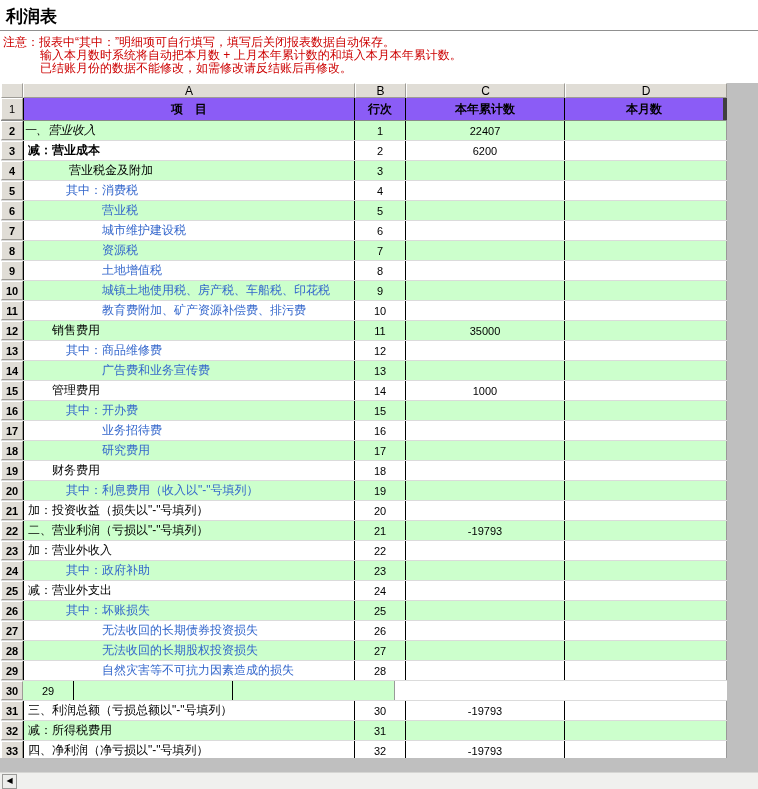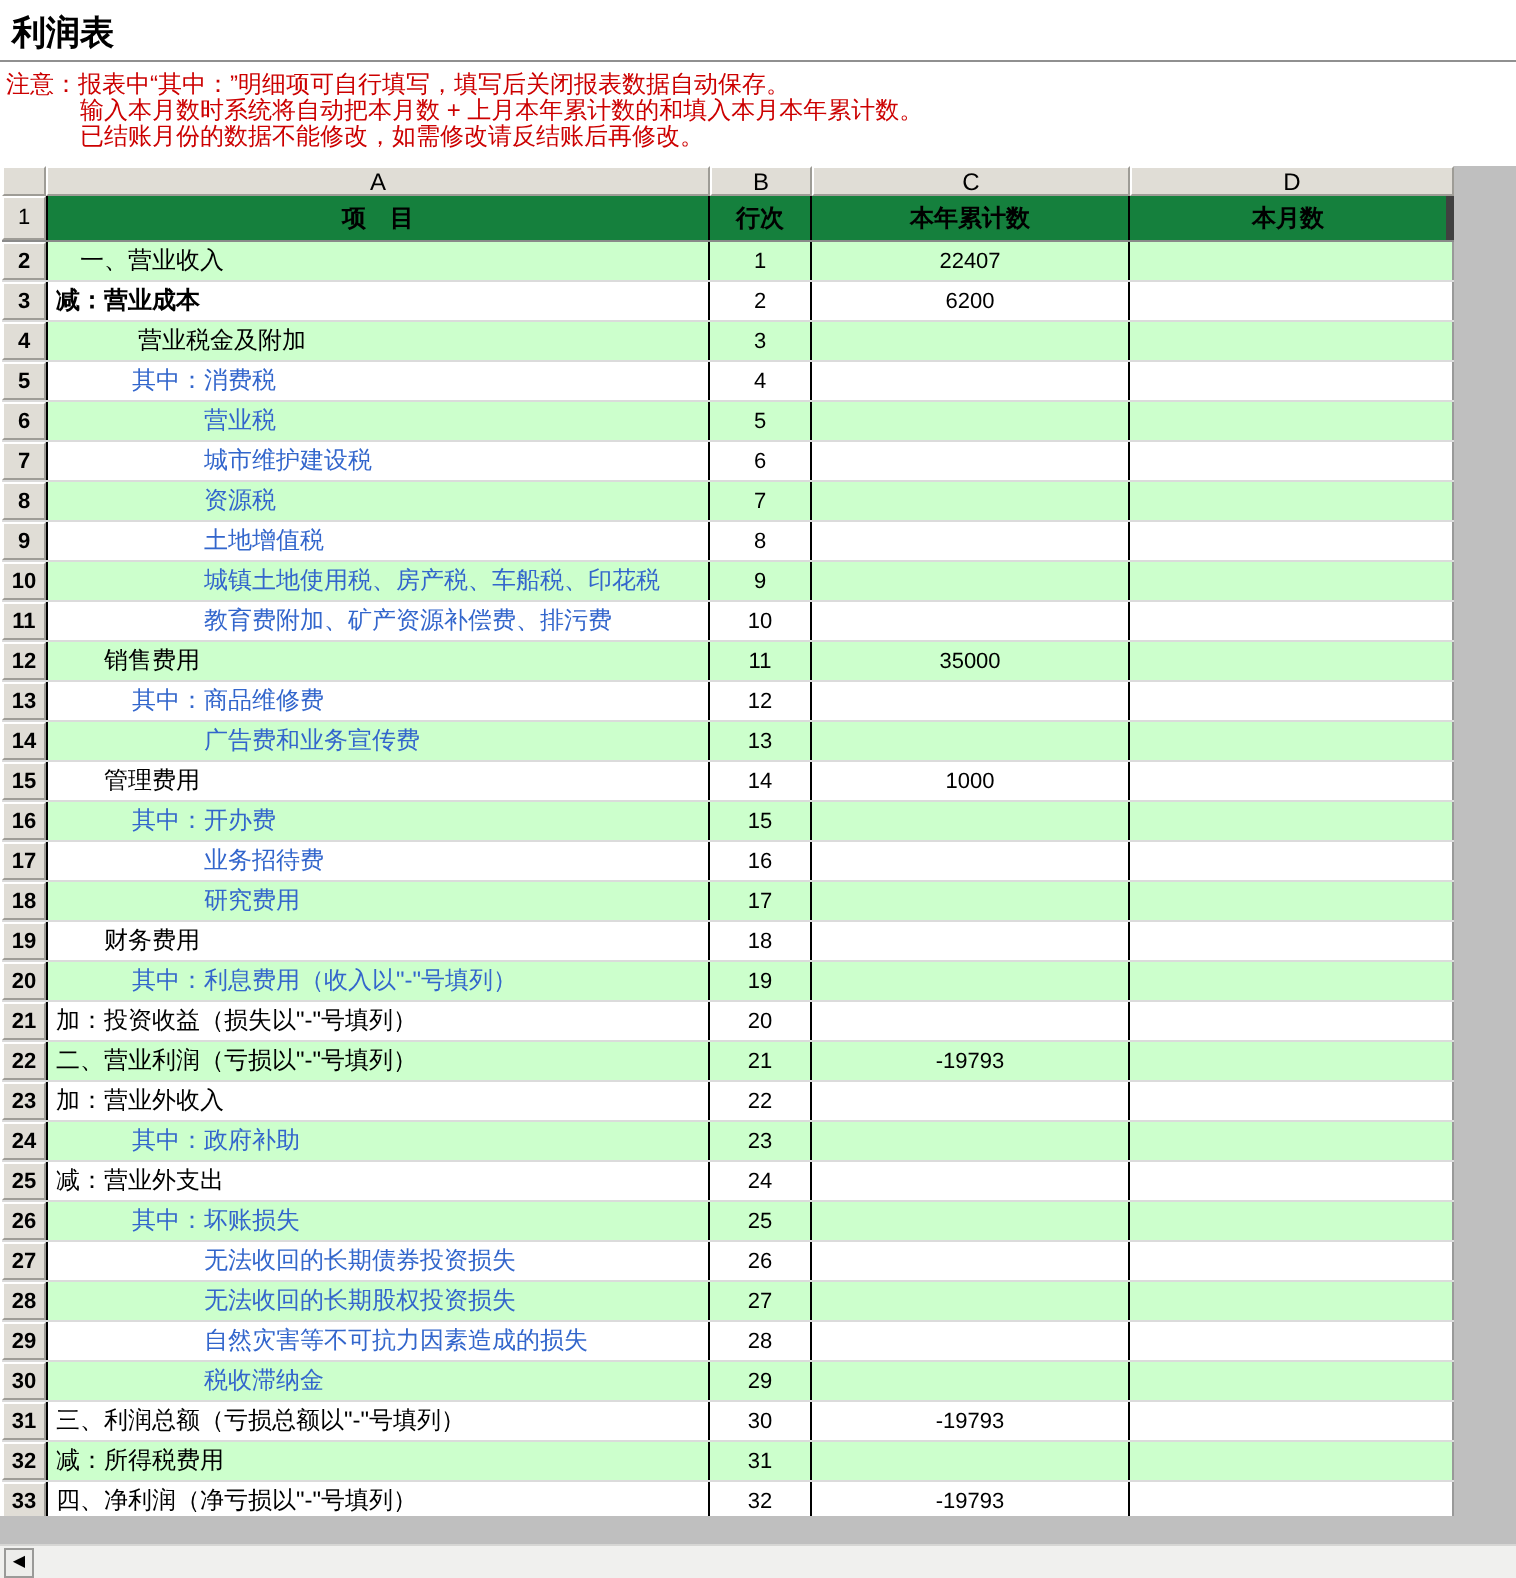--- a/index.html
+++ b/index.html
@@ -37,21 +37,21 @@
   }
   .w-num { width:22px; }
   .w-a { width:332px; }
   .w-b { width:51px; }
   .w-c { width:159px; }
   .w-d { width:162px; }
   .letters-row { height:15px; }
   .letters-row .c3d { font-size:12px; }
   .header-row { height:23px; border-bottom:1px solid #8A8A8A; }
   .header-row .hcell {
-    background:#15803d; display:flex; align-items:center; justify-content:center;
+    background:#8b5cf6; display:flex; align-items:center; justify-content:center;
     font-size:12px; font-weight:bold; color:#000;
   }
   .row { height:20px; border-bottom:1px solid #DBDBDB; }
   .row .rnum { font-weight:bold; }
   .cellA {
     border-left:1px solid #000; border-right:1px solid #000;
     display:flex; align-items:center;
     font-size:12px; color:#000;
   }
   .cellB { border-right:1px solid #000; display:flex; align-items:center; justify-content:center; font-size:11px; color:#000; }
@@ -108,21 +108,21 @@
     <div class="cell c3d w-num rnum">1</div>
     <div class="cell hcell hA w-a">项　目</div>
     <div class="cell hcell hB w-b">行次</div>
     <div class="cell hcell hC w-c">本年累计数</div>
     <div class="cell hcell hD w-d">本月数</div>
   </div>
 
   <div id="grid-rows">
       <div class="grow row green">
         <div class="cell c3d w-num rnum">2</div>
-        <div class="cell cellA w-a" style="padding-left: 16px;">一、营业收入</div>
+        <div class="cell cellA w-a" style="padding-left: 0; font-style: italic;">一、营业收入</div>
         <div class="cell cellB w-b">1</div>
         <div class="cell cellC w-c">22407</div>
         <div class="cell cellD w-d"></div>
       </div>
       <div class="grow row white">
         <div class="cell c3d w-num rnum">3</div>
         <div class="cell cellA w-a" style="padding-left: 4px; font-weight: bold;">减：营业成本</div>
         <div class="cell cellB w-b">2</div>
         <div class="cell cellC w-c">6200</div>
         <div class="cell cellD w-d"></div>
@@ -304,21 +304,20 @@
       </div>
       <div class="grow row white">
         <div class="cell c3d w-num rnum">29</div>
         <div class="cell cellA w-a blue-text" style="padding-left: 78px; font-family: Liberation Serif, serif;">自然灾害等不可抗力因素造成的损失</div>
         <div class="cell cellB w-b">28</div>
         <div class="cell cellC w-c"></div>
         <div class="cell cellD w-d"></div>
       </div>
       <div class="grow row green">
         <div class="cell c3d w-num rnum">30</div>
-        <div class="cell cellA w-a blue-text" style="padding-left: 78px;">税收滞纳金</div>
         <div class="cell cellB w-b">29</div>
         <div class="cell cellC w-c"></div>
         <div class="cell cellD w-d"></div>
       </div>
       <div class="grow row white">
         <div class="cell c3d w-num rnum">31</div>
         <div class="cell cellA w-a" style="padding-left: 4px;">三、利润总额（亏损总额以"-"号填列）</div>
         <div class="cell cellB w-b">30</div>
         <div class="cell cellC w-c">-19793</div>
         <div class="cell cellD w-d"></div>

